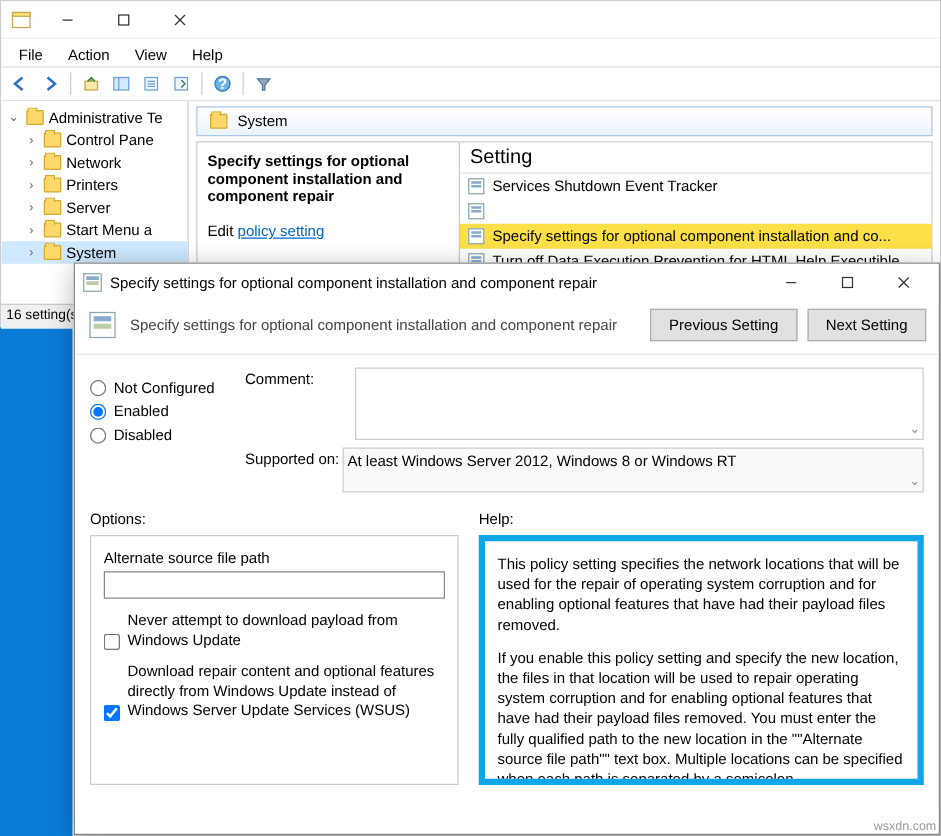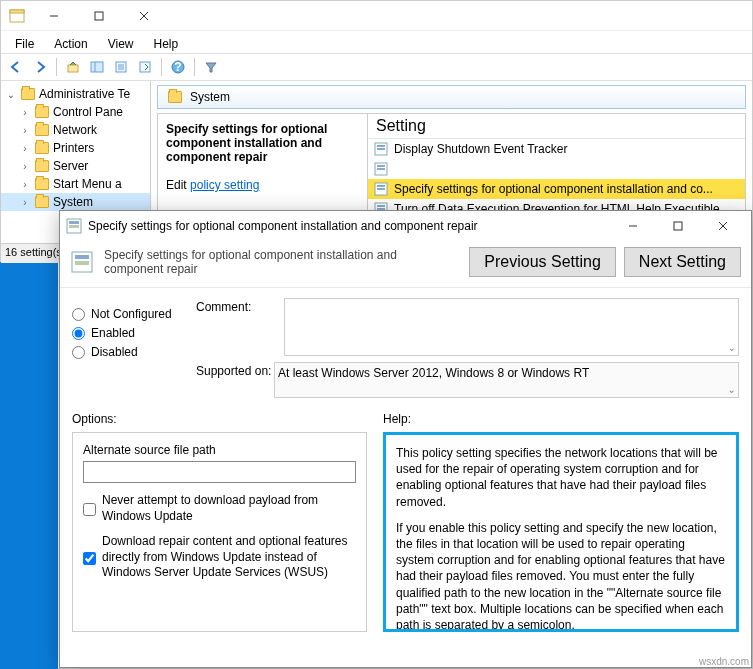--- a/index.html
+++ b/index.html
@@ -38,41 +38,41 @@
 .status-bar{position:absolute;left:0;top:242px;width:148px;z-index:5;background:#f0f0f0;height:20px;font-size:11px;padding:2px 4px;border-top:1px solid #ccc}
 .dialog{position:absolute;left:59px;top:210px;width:693px;height:458px;background:#fff;border:1px solid #888;box-shadow:0 4px 20px rgba(0,0,0,0.3);z-index:10}
 .dlg-titlebar{height:30px;display:flex;align-items:center;padding:0 6px}
 .dlg-icon{width:16px;height:16px;margin-right:6px}
 .dlg-title{flex:1;font-size:12px}
 .dlg-win-controls{display:flex}
 .dlg-header{display:flex;align-items:center;padding:6px 10px 10px;gap:10px;border-bottom:1px solid #e8e8e8}
 .dlg-header-icon{width:24px;height:24px;flex-shrink:0}
 .dlg-header-text{flex:1;font-size:12px;color:#444}
 .dlg-nav-btns{display:flex;gap:8px}
-.dlg-btn{background:#e1e1e1;border:1px solid #adadad;padding:5px 14px;font-size:16px}
+.dlg-btn{background:#e1e1e1;border:1px solid #adadad;padding:5px 14px;font-size:12px}
 .dlg-body{padding:10px 12px}
 .dlg-top-row{display:flex;gap:14px;margin-bottom:8px}
 .radio-col{width:110px;padding-top:4px}
 .radio-item{display:flex;align-items:center;gap:6px;margin:5px 0}
 .radio-item input{margin:0}
 .comment-col{flex:1}
 .field-row{display:flex;gap:10px;margin-bottom:6px}
 .field-label{width:78px;text-align:left;font-size:12px;padding-top:2px}
 .textarea-like{flex:1;height:58px;border:1px solid #ccc;background:#fff;position:relative;font-size:12px;padding:3px}
 .textarea-like.ro{background:#fafafa;color:#333}
 .textarea-like .scroll-hint{position:absolute;right:2px;bottom:2px;color:#888;font-size:10px}
 .support-row{display:flex;margin-top:4px}
 .dlg-sub-labels{display:flex;margin-top:14px;gap:16px}
 .dlg-sub-labels div:first-child{width:295px}
 .dlg-panels{display:flex;gap:16px;margin-top:6px}
 .opt-panel{width:295px;height:200px;border:1px solid #ccc;padding:10px;overflow:hidden}
-.help-panel{flex:1;height:200px;border:3px solid #0ea5e9;padding:10px;overflow:hidden;font-size:12px;line-height:1.35}
+.help-panel{flex:1;height:200px;border:5px solid #0ea5e9;padding:10px;overflow:hidden;font-size:12px;line-height:1.35}
 .opt-label{font-size:12px;margin-bottom:4px}
 .opt-input{width:100%;border:1px solid #888;height:22px;margin-bottom:10px;padding:2px 4px}
-.opt-check{display:flex;align-items:center;gap:6px;margin-bottom:10px;font-size:12px;line-height:1.3}
+.opt-check{display:flex;align-items:flex-end;gap:6px;margin-bottom:10px;font-size:12px;line-height:1.3}
 .opt-check input{margin-top:2px;flex-shrink:0}
 a.link{color:#0066cc;text-decoration:underline}
 .blue-desktop{position:absolute;left:0;top:262px;width:58px;height:407px;background:#0a7cd8;z-index:1}
 .watermark{position:absolute;right:4px;bottom:2px;font-size:10px;color:#999;z-index:20}
 </style>
 </head>
 <body>
 
 <div class="main-window">
   <div class="titlebar">
@@ -213,21 +213,21 @@
           </div>
         </div>
         <div class="setting-col">
           <div class="col-header">Setting</div>
           <div class="setting-row">
             <svg class="policy-icon" viewBox="0 0 14 14">
                 <rect x="1" y="1" width="12" height="12" fill="#fff" stroke="#8aa"></rect>
                 <rect x="3" y="3" width="8" height="2" fill="#8ac"></rect>
                 <rect x="3" y="6" width="8" height="2" fill="#8ac"></rect>
               </svg>
-            <span>Display Shutdown Event Tracker</span>
+            <span>Services Shutdown Event Tracker</span>
           </div>
           <div class="setting-row">
             <svg class="policy-icon" viewBox="0 0 14 14">
                 <rect x="1" y="1" width="12" height="12" fill="#fff" stroke="#8aa"></rect>
                 <rect x="3" y="3" width="8" height="2" fill="#8ac"></rect>
                 <rect x="3" y="6" width="8" height="2" fill="#8ac"></rect>
               </svg>
           </div>
           <div class="setting-row selected">
             <svg class="policy-icon" viewBox="0 0 14 14">

